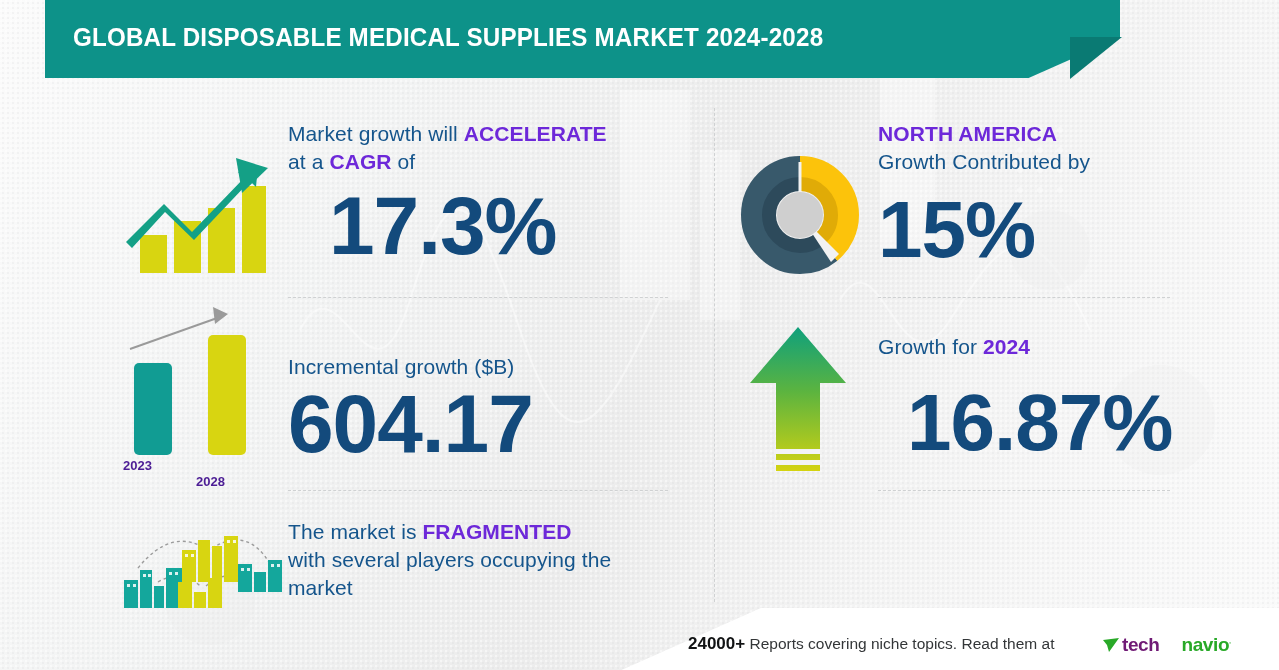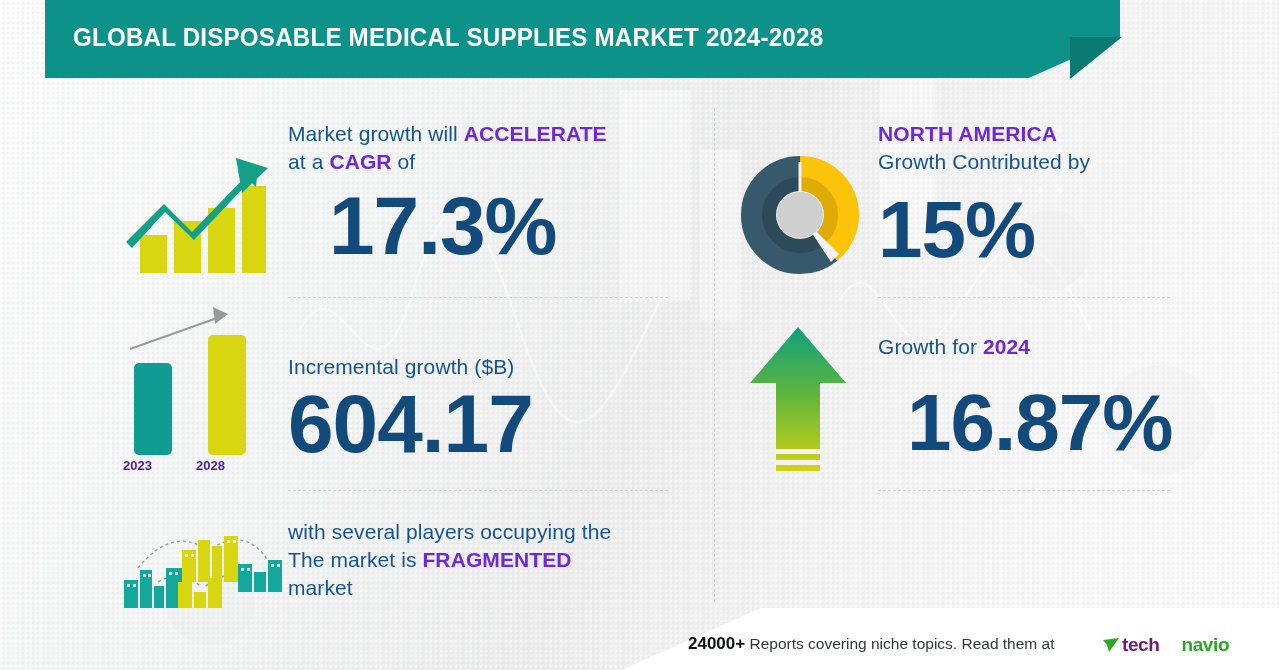--- a/index.html
+++ b/index.html
@@ -168,21 +168,21 @@
 
 <div class="cell" style="left:112px; top:305px; width:160px; height:150px;">
   <svg viewBox="0 0 160 150" width="160" height="150">
     <rect x="22" y="58" width="38" height="92" rx="5" fill="#119c93"></rect>
     <rect x="96" y="30" width="38" height="120" rx="5" fill="#d8d511"></rect>
     <path d="M18 44 L108 12" stroke="#9a9a9a" stroke-width="2" fill="none"></path>
     <path d="M101 2 L116 9 L103 19 Z" fill="#9a9a9a"></path>
   </svg>
 </div>
 <div class="bar-label" style="left:123px; top:458px;">2023</div>
-<div class="bar-label" style="left:196px; top:458px;">2028</div>
+<div class="bar-label" style="left:196px; top:474px;">2028</div>
 <div class="cell lead" style="left:288px; top:353px;">Incremental growth ($B)</div>
 <div class="cell big" style="left:288px; top:383px; font-size:82px;">604.17</div>
 
 <div class="cell" style="left:120px; top:520px; width:165px; height:90px;">
   <svg viewBox="0 0 165 90" width="165" height="90">
     <g stroke="#9b9b9b" stroke-width="1.4" fill="none" stroke-dasharray="3 3">
       <path d="M18 48 Q 52 6, 88 30"></path>
       <path d="M92 28 Q 128 6, 150 44"></path>
       <path d="M38 62 Q 62 48, 80 66"></path>
       <path d="M86 66 Q 106 48, 128 62"></path>
@@ -221,22 +221,22 @@
       <rect x="107" y="20" width="3" height="3"></rect>
         <rect x="113" y="20" width="3" height="3"></rect>
       <rect x="121" y="48" width="3" height="3"></rect>
         <rect x="127" y="48" width="3" height="3"></rect>
       <rect x="151" y="44" width="3" height="3"></rect>
         <rect x="157" y="44" width="3" height="3"></rect>
     </g>
   </svg>
 </div>
 <div class="cell lead" style="left:288px; top:518px; width:400px;">
+  <div><span>The market is </span><b>FRAGMENTED</b></div>
   <div>with several players occupying the</div>
-  <div><span>The market is </span><b>FRAGMENTED</b></div>
   <div>market</div>
 </div>
 
 <div class="cell" style="left:735px; top:150px; width:130px; height:130px;">
   <svg viewBox="0 0 130 130" width="130" height="130">
 
     <circle cx="65" cy="65" r="48" fill="none" stroke="#38596b" stroke-width="22" stroke-dasharray="183.9 301.6" stroke-dashoffset="-117.7" transform="rotate(-90 65 65)"></circle>
     <circle cx="65" cy="65" r="48" fill="none" stroke="#fcc30b" stroke-width="22" stroke-dasharray="117.7 301.6" stroke-dashoffset="0" transform="rotate(-90 65 65)"></circle>
 
     <circle cx="65" cy="65" r="31" fill="none" stroke="#2d4a5b" stroke-width="14" stroke-dasharray="118.8 194.8" stroke-dashoffset="-76" transform="rotate(-90 65 65)"></circle>

